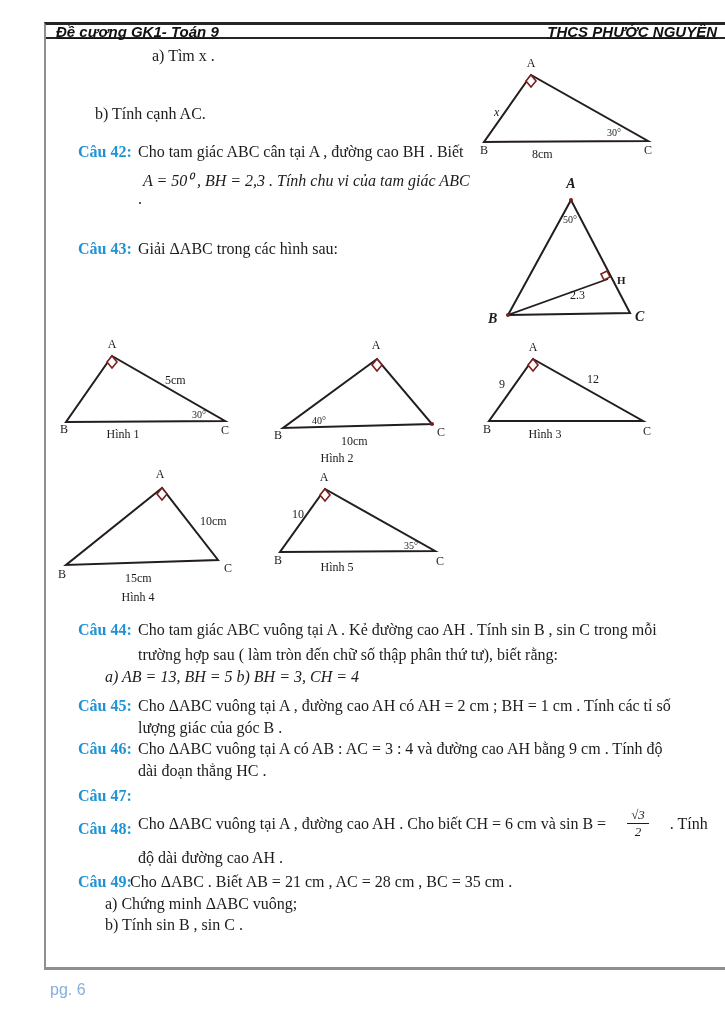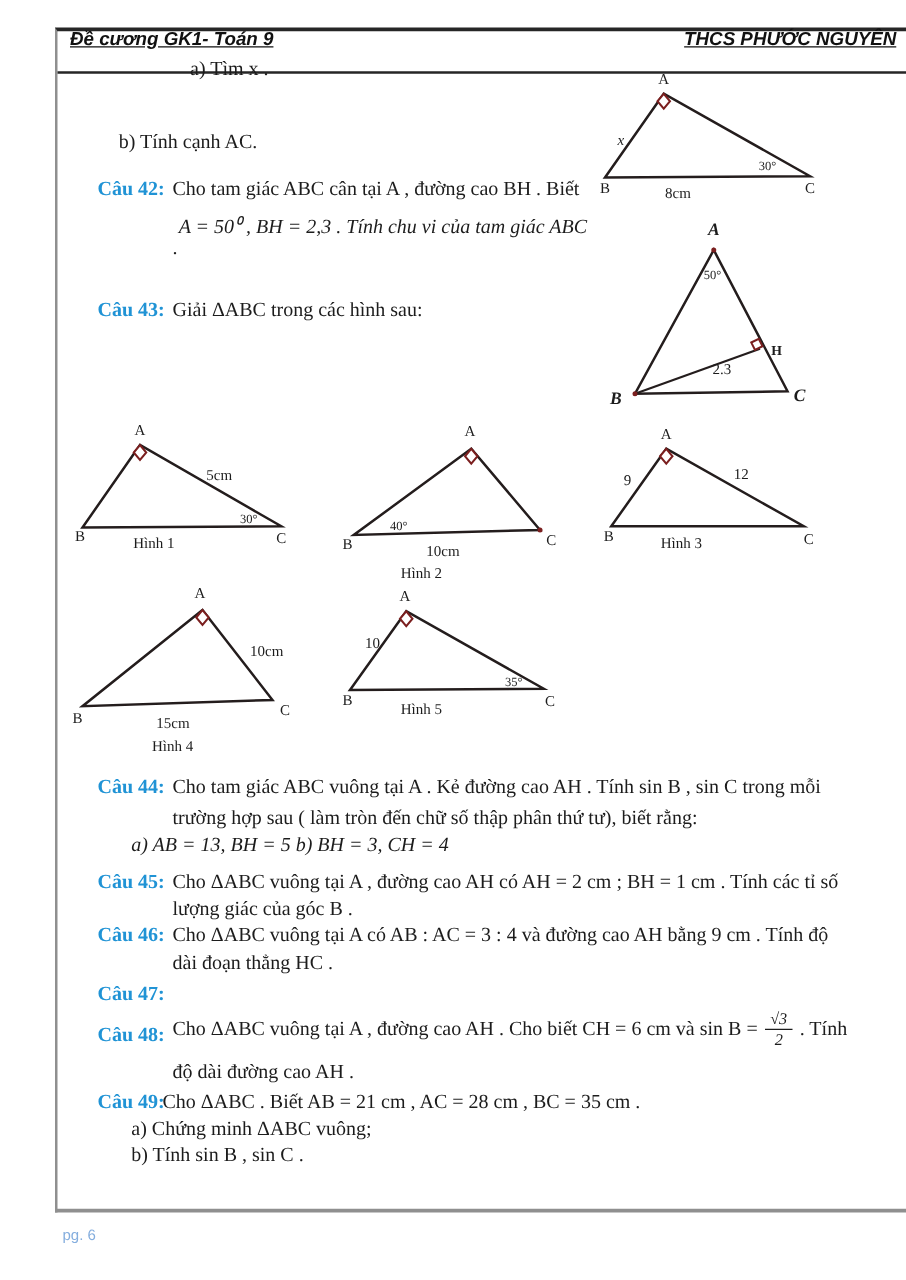--- a/index.html
+++ b/index.html
@@ -1,32 +1,32 @@
 <!DOCTYPE html>
 <html><head>
 <meta charset="utf-8">
 <style>
   html,body { margin:0; padding:0; background:#ffffff; }
   .page { position:relative; width:725px; height:1024px; background:#ffffff; overflow:hidden;
           font-family:"Liberation Serif", serif; color:#1c1c1c; }
   .frame { position:absolute; left:44px; top:22px; width:681px; height:948px; box-sizing:border-box;
            border-left:2px solid #8f8f8f; border-top:3px solid #262626; border-bottom:3px solid #8f8f8f; }
-  .header { position:absolute; left:46px; top:23px; width:679px; height:36px; box-sizing:border-box;
+  .header { position:absolute; left:46px; top:23px; width:679px; height:16px; box-sizing:border-box;
             border-bottom:2px solid #262626; display:flex; justify-content:space-between;
             padding:0 8px 0 10px; font-family:"Liberation Sans", sans-serif;
             font-weight:700; font-style:italic; font-size:15px; color:#111; }
   .header span { text-decoration:underline; }
   .tline  { position:absolute; white-space:nowrap; font-size:16px; color:#1c1c1c; }
   .qlabel { position:absolute; white-space:nowrap; font-size:16px; font-weight:700; color:#2093d5; }
-  .fracline { position:absolute; white-space:nowrap; font-size:16px; display:flex; align-items:center; gap:6px; }
+  .fracline { position:absolute; white-space:nowrap; font-size:16px; display:flex; align-items:center; gap:21px; }
   .frac { display:inline-block; text-align:center; font-size:13px; line-height:1.1; font-style:italic; }
   .frac .num { display:block; border-bottom:1px solid #1c1c1c; padding:0 4px 1px; }
   .frac .den { display:block; padding-top:1px; }
   .footer { position:absolute; left:50px; top:981px; font-family:"Liberation Sans", sans-serif;
-            font-size:12px; color:#85aede; }
+            font-size:16px; color:#85aede; }
   .fig { position:absolute; }
   svg text { font-family:"Liberation Serif", serif; fill:#1c1c1c; }
   .tri { fill:none; stroke:#241d1d; stroke-width:2; }
   .seg { fill:none; stroke:#241d1d; stroke-width:1.8; }
   .ra  { fill:#ffffff; stroke:#7b1f1f; stroke-width:1.6; }
   .dot { fill:#7b1f1f; stroke:none; }
   .vlbl { font-size:12px; }
   .vbig { font-size:14px; font-weight:700; font-style:italic; }
   .slbl { font-size:12px; }
   .albl { font-size:10px; }

